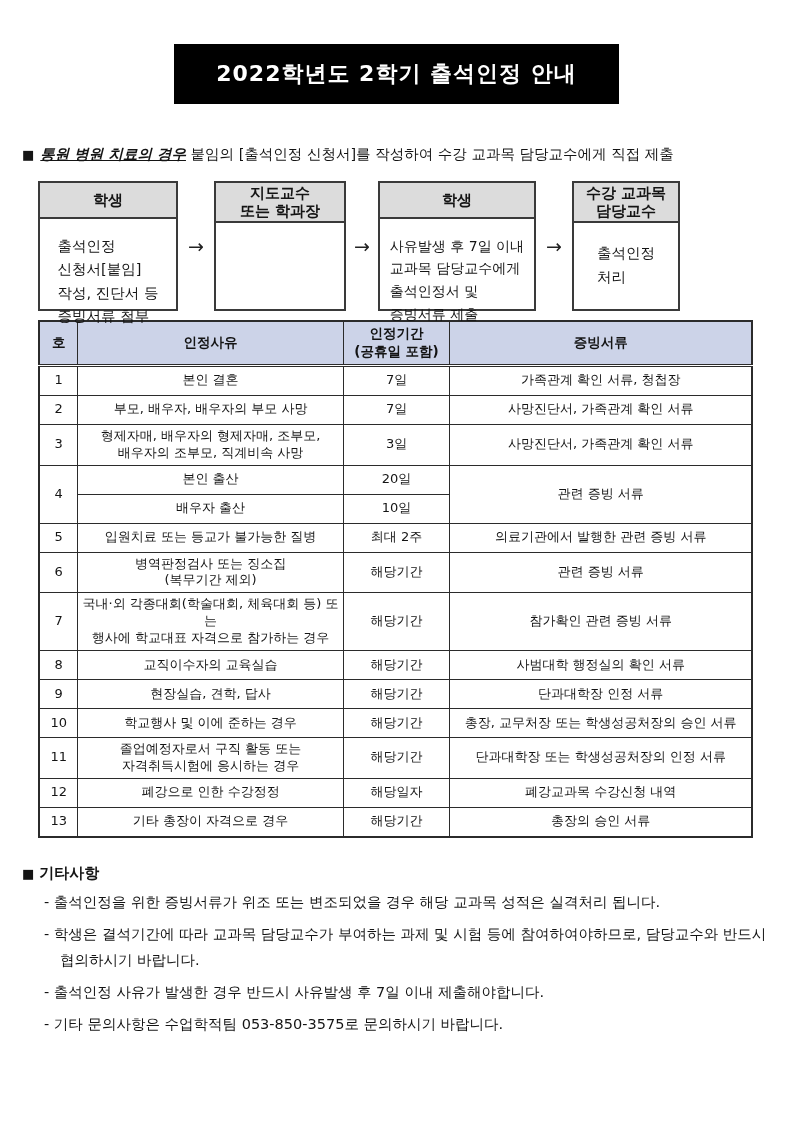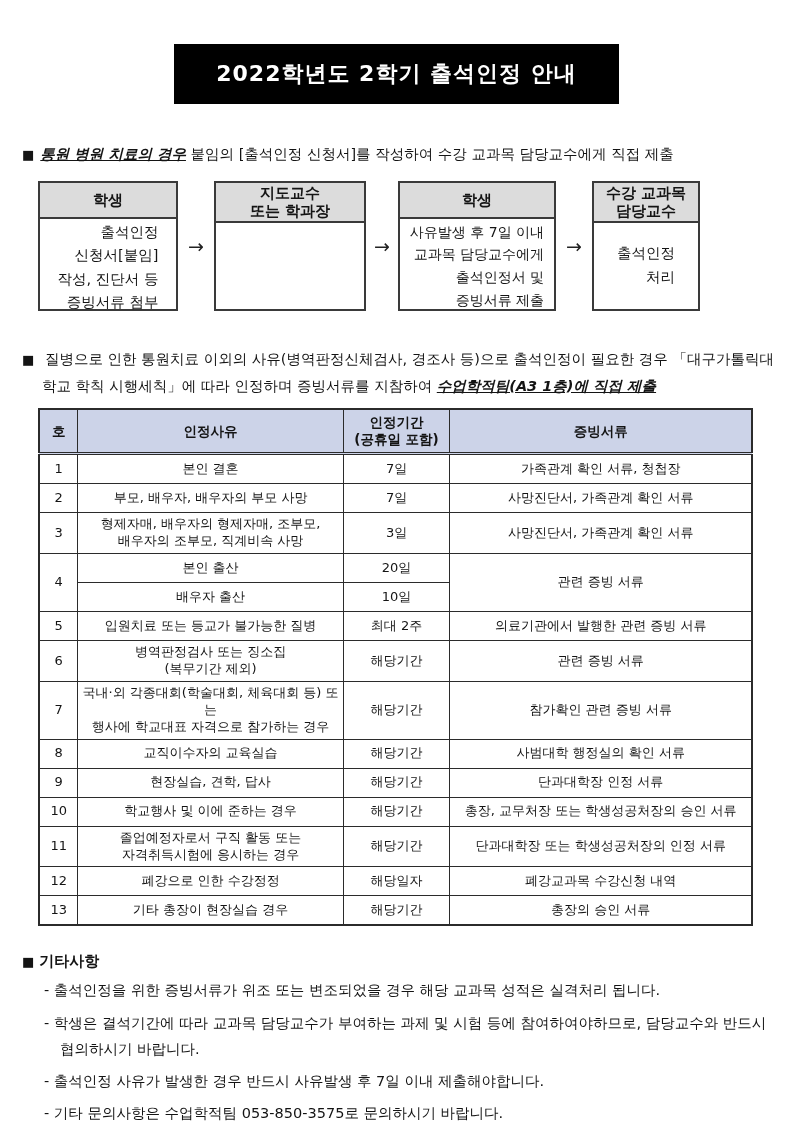--- a/index.html
+++ b/index.html
@@ -39,34 +39,34 @@
     display: flex; align-items: stretch;
     margin: 13px 0 0 38px;
     height: 130px;
   }
   .flow-box {
     border: 2px solid #3a3a3a;
     box-sizing: border-box;
     display: flex; flex-direction: column;
     background: #ffffff;
   }
-  .fb1 { width: 140px; } .fb2 { width: 152px; } .fb3 { width: 158px; } .fb4 { width: 108px; }
+  .fb1 { width: 140px; } .fb2 { width: 132px; } .fb3 { width: 158px; } .fb4 { width: 108px; }
   .flow-head {
     background: #dcdcdc;
     border-bottom: 2px solid #3a3a3a;
     min-height: 36px; box-sizing: border-box;
     display: flex; align-items: center; justify-content: center;
     text-align: center; font-weight: bold; font-size: 15px;
     line-height: 1.2; white-space: pre-line; padding: 1px 0;
   }
   .flow-body {
     flex: 1;
     display: flex; align-items: center; justify-content: center;
-    text-align: right; font-size: 14.5px;
-    line-height: 1.62; white-space: pre-line; padding: 2px 1px;
+    text-align: left; font-size: 14.5px;
+    line-height: 1.62; white-space: pre-line; padding: 16px 1px;
   }
   .fb3 .flow-body { font-size: 14px; }
   .flow-arrow {
     width: 36px; align-self: center;
     text-align: center; font-size: 19px; color: #222;
   }
   .fa2 { width: 32px; }
 
   
   table.recog {
@@ -134,21 +134,20 @@
     </div>
     <div class="flow-arrow">→</div>
     <div class="flow-box fb4">
       <div class="flow-head">수강 교과목
 담당교수</div>
       <div class="flow-body">출석인정
 처리</div>
     </div>
   </div>
 
-  <div class="section sec2"><span class="bullet">■</span><span> 질병으로 인한 통원치료 이외의 사유(병역판정신체검사, 경조사 등)으로 출석인정이 필요한 경우 「대구가톨릭대학교 학칙 시행세칙」에 따라 인정하며 증빙서류를 지참하여 </span><span class="emph">수업학적팀(A3 1층)에 직접 제출</span></div>
 
   <table class="recog">
     <colgroup>
       <col style="width:39px">
         <col style="width:266px">
         <col style="width:107px">
         <col style="width:303px">
     </colgroup>
     <thead>
       <tr>
@@ -235,21 +234,21 @@
         <td>단과대학장 또는 학생성공처장의 인정 서류</td>
       </tr>
       <tr>
         <td>12</td>
         <td>폐강으로 인한 수강정정</td>
         <td>해당일자</td>
         <td>폐강교과목 수강신청 내역</td>
       </tr>
       <tr>
         <td>13</td>
-        <td>기타 총장이 현장실습 경우</td>
+        <td>기타 총장이 자격으로 경우</td>
         <td>해당기간</td>
         <td>총장의 승인 서류</td>
       </tr>
     </tbody>
   </table>
 
   <div class="notes">
     <div class="notes-heading"><span class="bullet">■</span><span>기타사항</span></div>
     <div class="note-item">- 출석인정을 위한 증빙서류가 위조 또는 변조되었을 경우 해당 교과목 성적은 실격처리 됩니다.</div>
     <div class="note-item">- 학생은 결석기간에 따라 교과목 담당교수가 부여하는 과제 및 시험 등에 참여하여야하므로, 담당교수와 반드시 협의하시기 바랍니다.</div>

